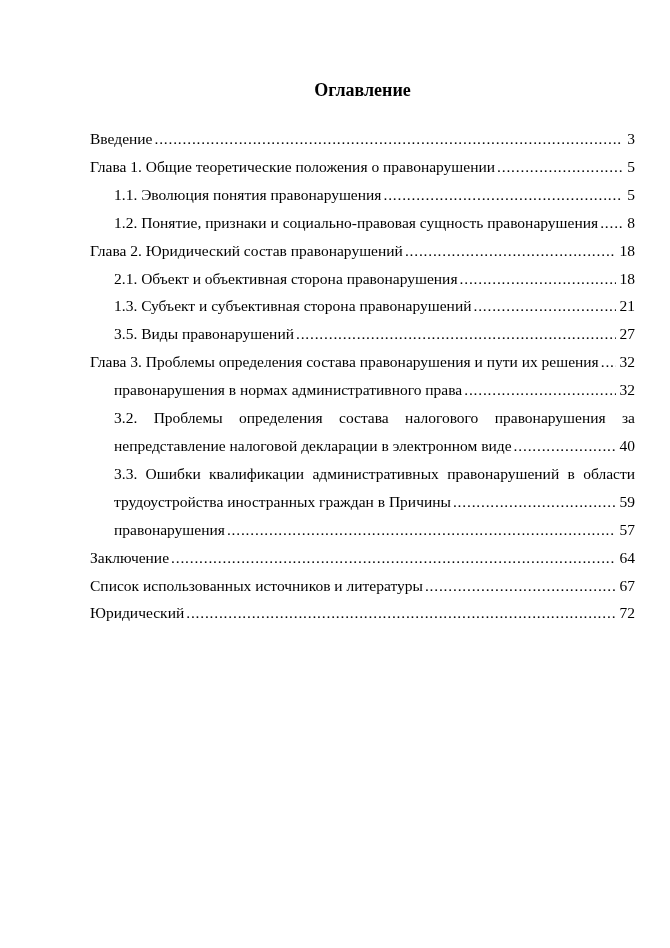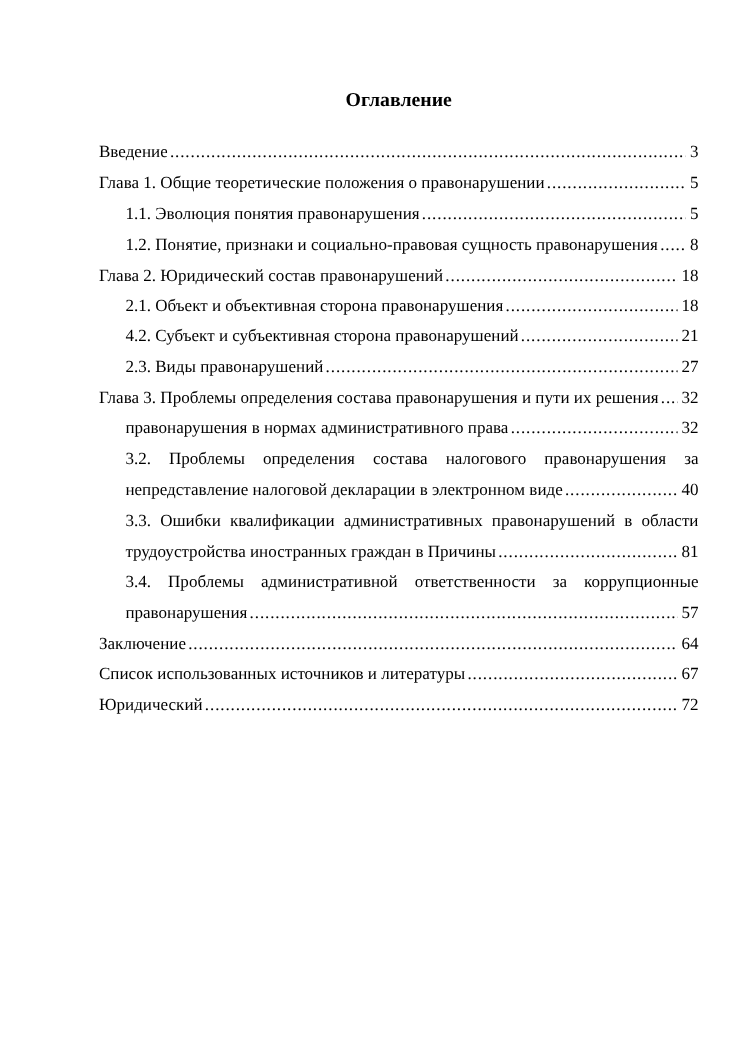--- a/index.html
+++ b/index.html
@@ -108,28 +108,28 @@
       </div>
       <div class="toc-entry level-1">
         <div class="last-line">
           <span class="label">2.1. Объект и объективная сторона правонарушения</span>
           <span class="leader"></span>
           <span class="pagenum">18</span>
         </div>
       </div>
       <div class="toc-entry level-1">
         <div class="last-line">
-          <span class="label">4.2. Субъект и субъективная сторона правонарушений</span>
+          <span class="label">1.3. Субъект и субъективная сторона правонарушений</span>
           <span class="leader"></span>
           <span class="pagenum">21</span>
         </div>
       </div>
       <div class="toc-entry level-1">
         <div class="last-line">
-          <span class="label">2.3. Виды правонарушений</span>
+          <span class="label">3.5. Виды правонарушений</span>
           <span class="leader"></span>
           <span class="pagenum">27</span>
         </div>
       </div>
       <div class="toc-entry">
         <div class="last-line">
           <span class="label">Глава 3. Проблемы определения состава правонарушения и пути их решения</span>
           <span class="leader"></span>
           <span class="pagenum">32</span>
         </div>
@@ -147,25 +147,24 @@
           <span class="label">непредставление налоговой декларации в электронном виде</span>
           <span class="leader"></span>
           <span class="pagenum">40</span>
         </div>
       </div>
       <div class="toc-entry level-1">
         <div class="wrap-line">3.3. Ошибки квалификации административных правонарушений в области</div>
         <div class="last-line">
           <span class="label">трудоустройства иностранных граждан в Причины</span>
           <span class="leader"></span>
-          <span class="pagenum">81</span>
+          <span class="pagenum">59</span>
         </div>
       </div>
       <div class="toc-entry level-1">
-        <div class="wrap-line">3.4. Проблемы административной ответственности за коррупционные</div>
         <div class="last-line">
           <span class="label">правонарушения</span>
           <span class="leader"></span>
           <span class="pagenum">57</span>
         </div>
       </div>
       <div class="toc-entry">
         <div class="last-line">
           <span class="label">Заключение</span>
           <span class="leader"></span>

